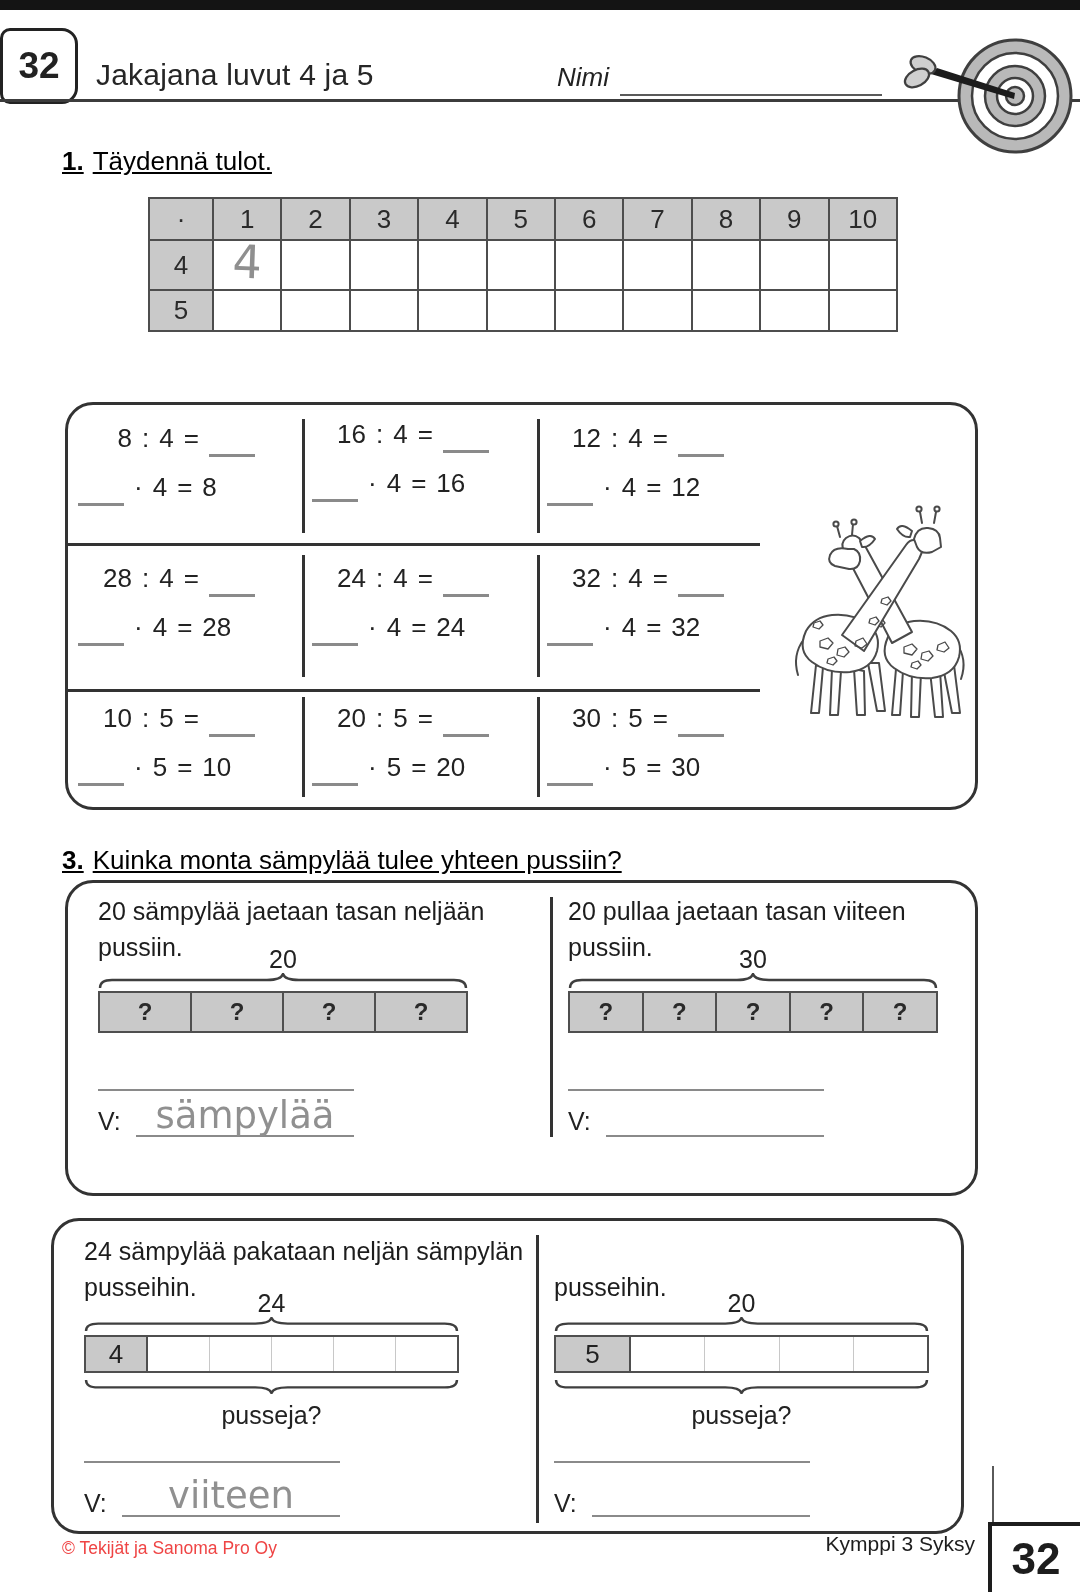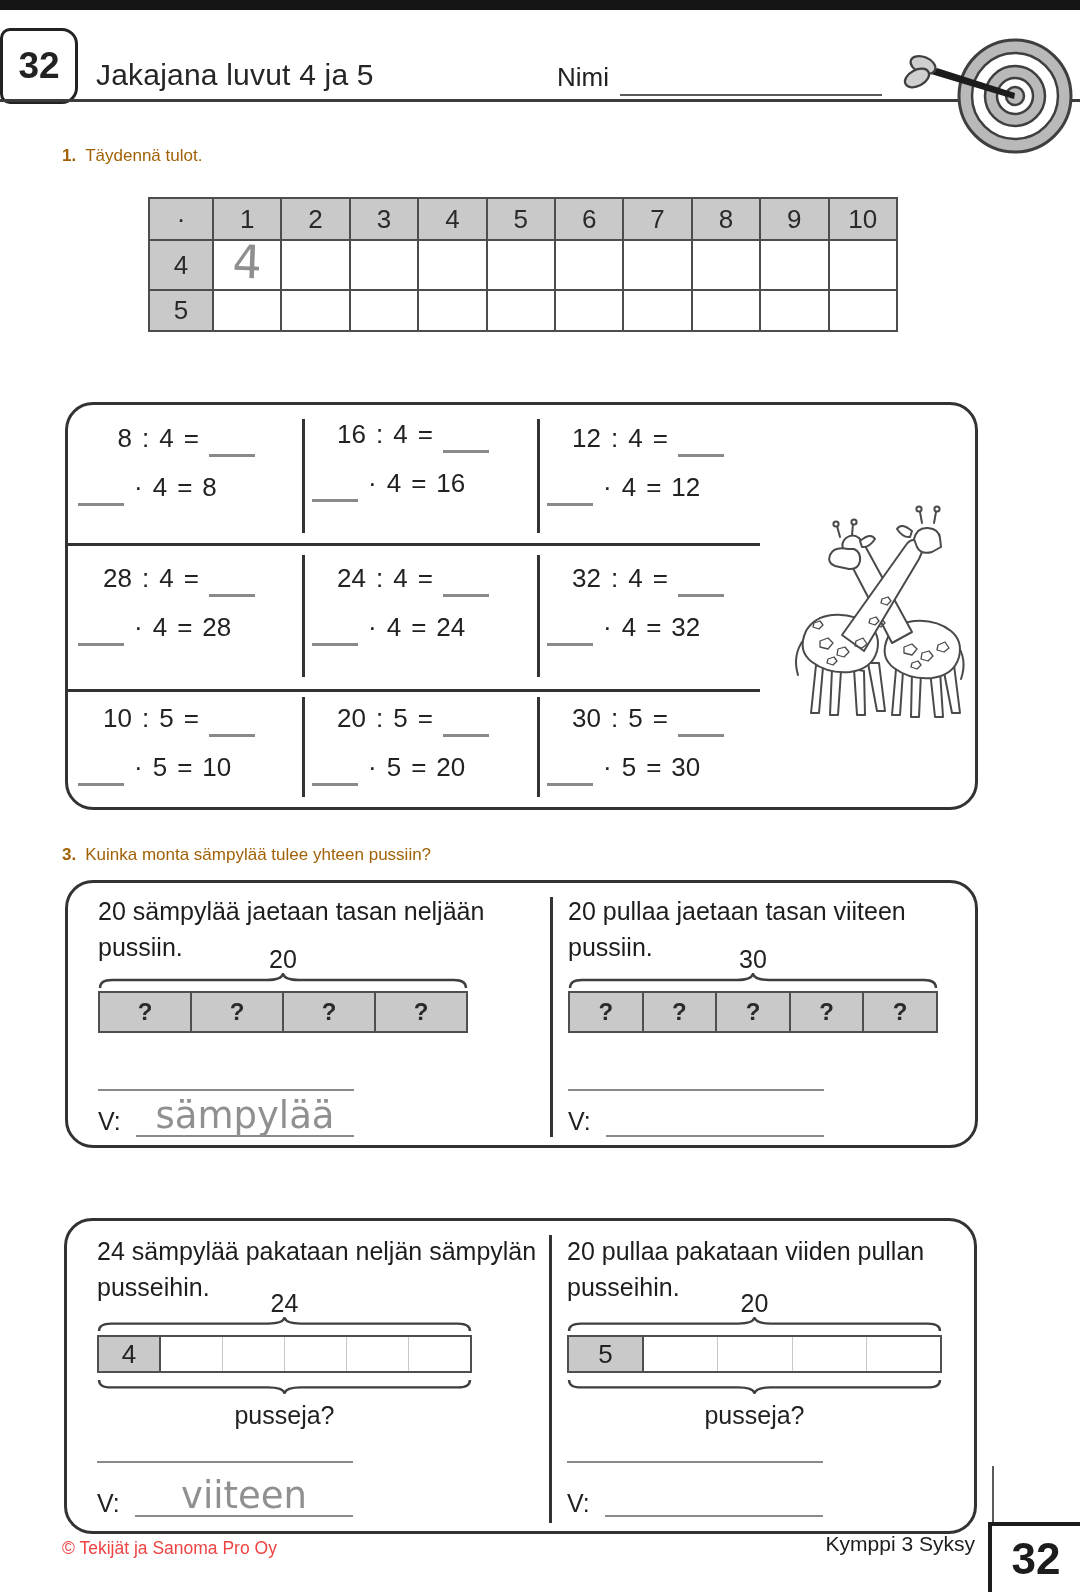--- a/index.html
+++ b/index.html
@@ -13,27 +13,27 @@
 
   
   .topbar { left:0; top:0; width:1080px; height:10px; background:#141414; }
   .lesson-box {
     left:0; top:28px; width:78px; height:76px;
     border:3.5px solid #222; border-radius:10px 16px 16px 10px;
     display:flex; align-items:center; justify-content:center;
     font-size:37px; font-weight:700; background:#fff;
   }
   .page-title { left:96px; top:58px; font-size:30px; color:#262626; letter-spacing:0.2px; }
-  .name-label { left:557px; top:62px; font-size:26px; }
+  .name-label { left:557px; top:62px; font-size:26px;font-style:italic; }
   .name-line  { left:620px; top:94px; width:262px; height:0; border-top:2.2px solid #5a5a5a; }
   .header-rule { left:0; top:99px; width:1080px; height:3px; background:#3c3c3c; }
   .dartboard { left:893px; top:36px; }
 
   
-  .ex-heading { left:62px; font-size:17px; color:#a16207; }
+  .ex-heading { left:62px; font-size:26px; color:#000000;text-decoration:underline; }
   .ex-heading .num { font-weight:700; margin-right:9px; }
 
   
   table.mult { border-collapse:collapse; font-size:26px; color:#2a2a2a; table-layout:fixed; }
   table.mult td { border:2.5px solid #4d4d4d; text-align:center; height:41px; background:#fff; }
   table.mult tr.hdr td { height:42px; }
   table.mult td.gray { background:#c9c9c9; }
   .handwritten4 {
     display:block; font-family:"DejaVu Sans", sans-serif; font-size:46px;
     color:#8f8f8f; transform:rotate(2deg); margin-top:-6px;
@@ -360,21 +360,21 @@
       <path d="M48,158 l6,-2 3,4 -4,4 -6,-2 z" fill="none" stroke-width="1.3"></path>
       <path d="M34,122 l6,-2 3,4 -4,4 -6,-2 z" fill="none" stroke-width="1.3"></path>
       <path d="M90,118 l6,-2 3,4 -4,4 -6,-2 z" fill="none" stroke-width="1.3"></path>
       <path d="M102,98 l6,-2 3,4 -4,4 -6,-2 z" fill="none" stroke-width="1.3"></path>
     </svg>
   </div>
 
   <div class="abs ex-heading" style="top:845px">
     <span class="num">3.</span><span>Kuinka monta sämpylää tulee yhteen pussiin?</span>
   </div>
-  <div class="abs rbox" style="left:65px; top:880px; width:913px; height:268px">
+  <div class="abs rbox" style="left:65px; top:880px; width:913px; height:316px">
     <div class="abs vdiv" style="left:482px; top:14px; height:240px"></div>
 
     <div class="abs prob" style="left:30px; top:14px">20 sämpylää jaetaan tasan neljään</div>
     <div class="abs prob" style="left:30px; top:50px">pussiin.</div>
     <div class="abs total-label" style="left:30px; top:62px; width:370px">20</div>
     <svg class="abs" style="left:30px; top:90px" width="370" height="16" viewBox="0 0 370 16" preserveAspectRatio="none">
       <path d="M2,15 Q2,7 14,7 L169,7 Q183,7 185,1 Q187,7 201,7 L356,7 Q368,7 368,15" fill="none" stroke="#3f3f3f" stroke-width="2.4"></path>
     </svg>
     <div class="abs qbar" style="left:30px; top:108px; width:370px; height:42px">
       <div class="qcell">?</div>
@@ -397,21 +397,21 @@
       <div class="qcell">?</div>
       <div class="qcell">?</div>
       <div class="qcell">?</div>
       <div class="qcell">?</div>
     </div>
     <div class="abs calc-line" style="left:500px; top:206px; width:256px"></div>
     <div class="abs v-label" style="left:500px; top:224px">V:</div>
     <div class="abs v-answer" style="left:538px; top:210px; width:218px"></div>
   </div>
 
-  <div class="abs rbox" style="left:64px; top:1218px; width:913px; height:316px">
+  <div class="abs rbox" style="left:51px; top:1218px; width:913px; height:316px">
     <div class="abs vdiv" style="left:482px; top:14px; height:288px"></div>
 
     <div class="abs prob" style="left:30px; top:16px">24 sämpylää pakataan neljän sämpylän</div>
     <div class="abs prob" style="left:30px; top:52px">pusseihin.</div>
     <div class="abs total-label" style="left:30px; top:68px; width:375px">24</div>
     <svg class="abs" style="left:30px; top:96px" width="375" height="15" viewBox="0 0 370 16" preserveAspectRatio="none">
       <path d="M2,15 Q2,7 14,7 L169,7 Q183,7 185,1 Q187,7 201,7 L356,7 Q368,7 368,15" fill="none" stroke="#3f3f3f" stroke-width="2.4"></path>
     </svg>
     <div class="abs segbar" style="left:30px; top:114px; width:375px; height:38px">
       <div class="gseg" style="width:62px">4</div>
@@ -422,21 +422,20 @@
       <div class="wseg"></div>
     </div>
     <svg class="abs" style="left:30px; top:158px" width="375" height="15" viewBox="0 0 370 16" preserveAspectRatio="none">
       <path d="M2,1 Q2,9 14,9 L169,9 Q183,9 185,15 Q187,9 201,9 L356,9 Q368,9 368,1" fill="none" stroke="#3f3f3f" stroke-width="2.4"></path>
     </svg>
     <div class="abs bags-q" style="left:30px; top:180px; width:375px">pusseja?</div>
     <div class="abs calc-line" style="left:30px; top:240px; width:256px"></div>
     <div class="abs v-label" style="left:30px; top:268px">V:</div>
     <div class="abs v-answer" style="left:68px; top:252px; width:218px">viiteen</div>
 
-    <div class="abs prob" style="left:500px; top:16px">20 pullaa pakataan viiden pullan</div>
     <div class="abs prob" style="left:500px; top:52px">pusseihin.</div>
     <div class="abs total-label" style="left:500px; top:68px; width:375px">20</div>
     <svg class="abs" style="left:500px; top:96px" width="375" height="15" viewBox="0 0 370 16" preserveAspectRatio="none">
       <path d="M2,15 Q2,7 14,7 L169,7 Q183,7 185,1 Q187,7 201,7 L356,7 Q368,7 368,15" fill="none" stroke="#3f3f3f" stroke-width="2.4"></path>
     </svg>
     <div class="abs segbar" style="left:500px; top:114px; width:375px; height:38px">
       <div class="gseg" style="width:75px">5</div>
       <div class="wseg"></div>
       <div class="wseg"></div>
       <div class="wseg"></div>

